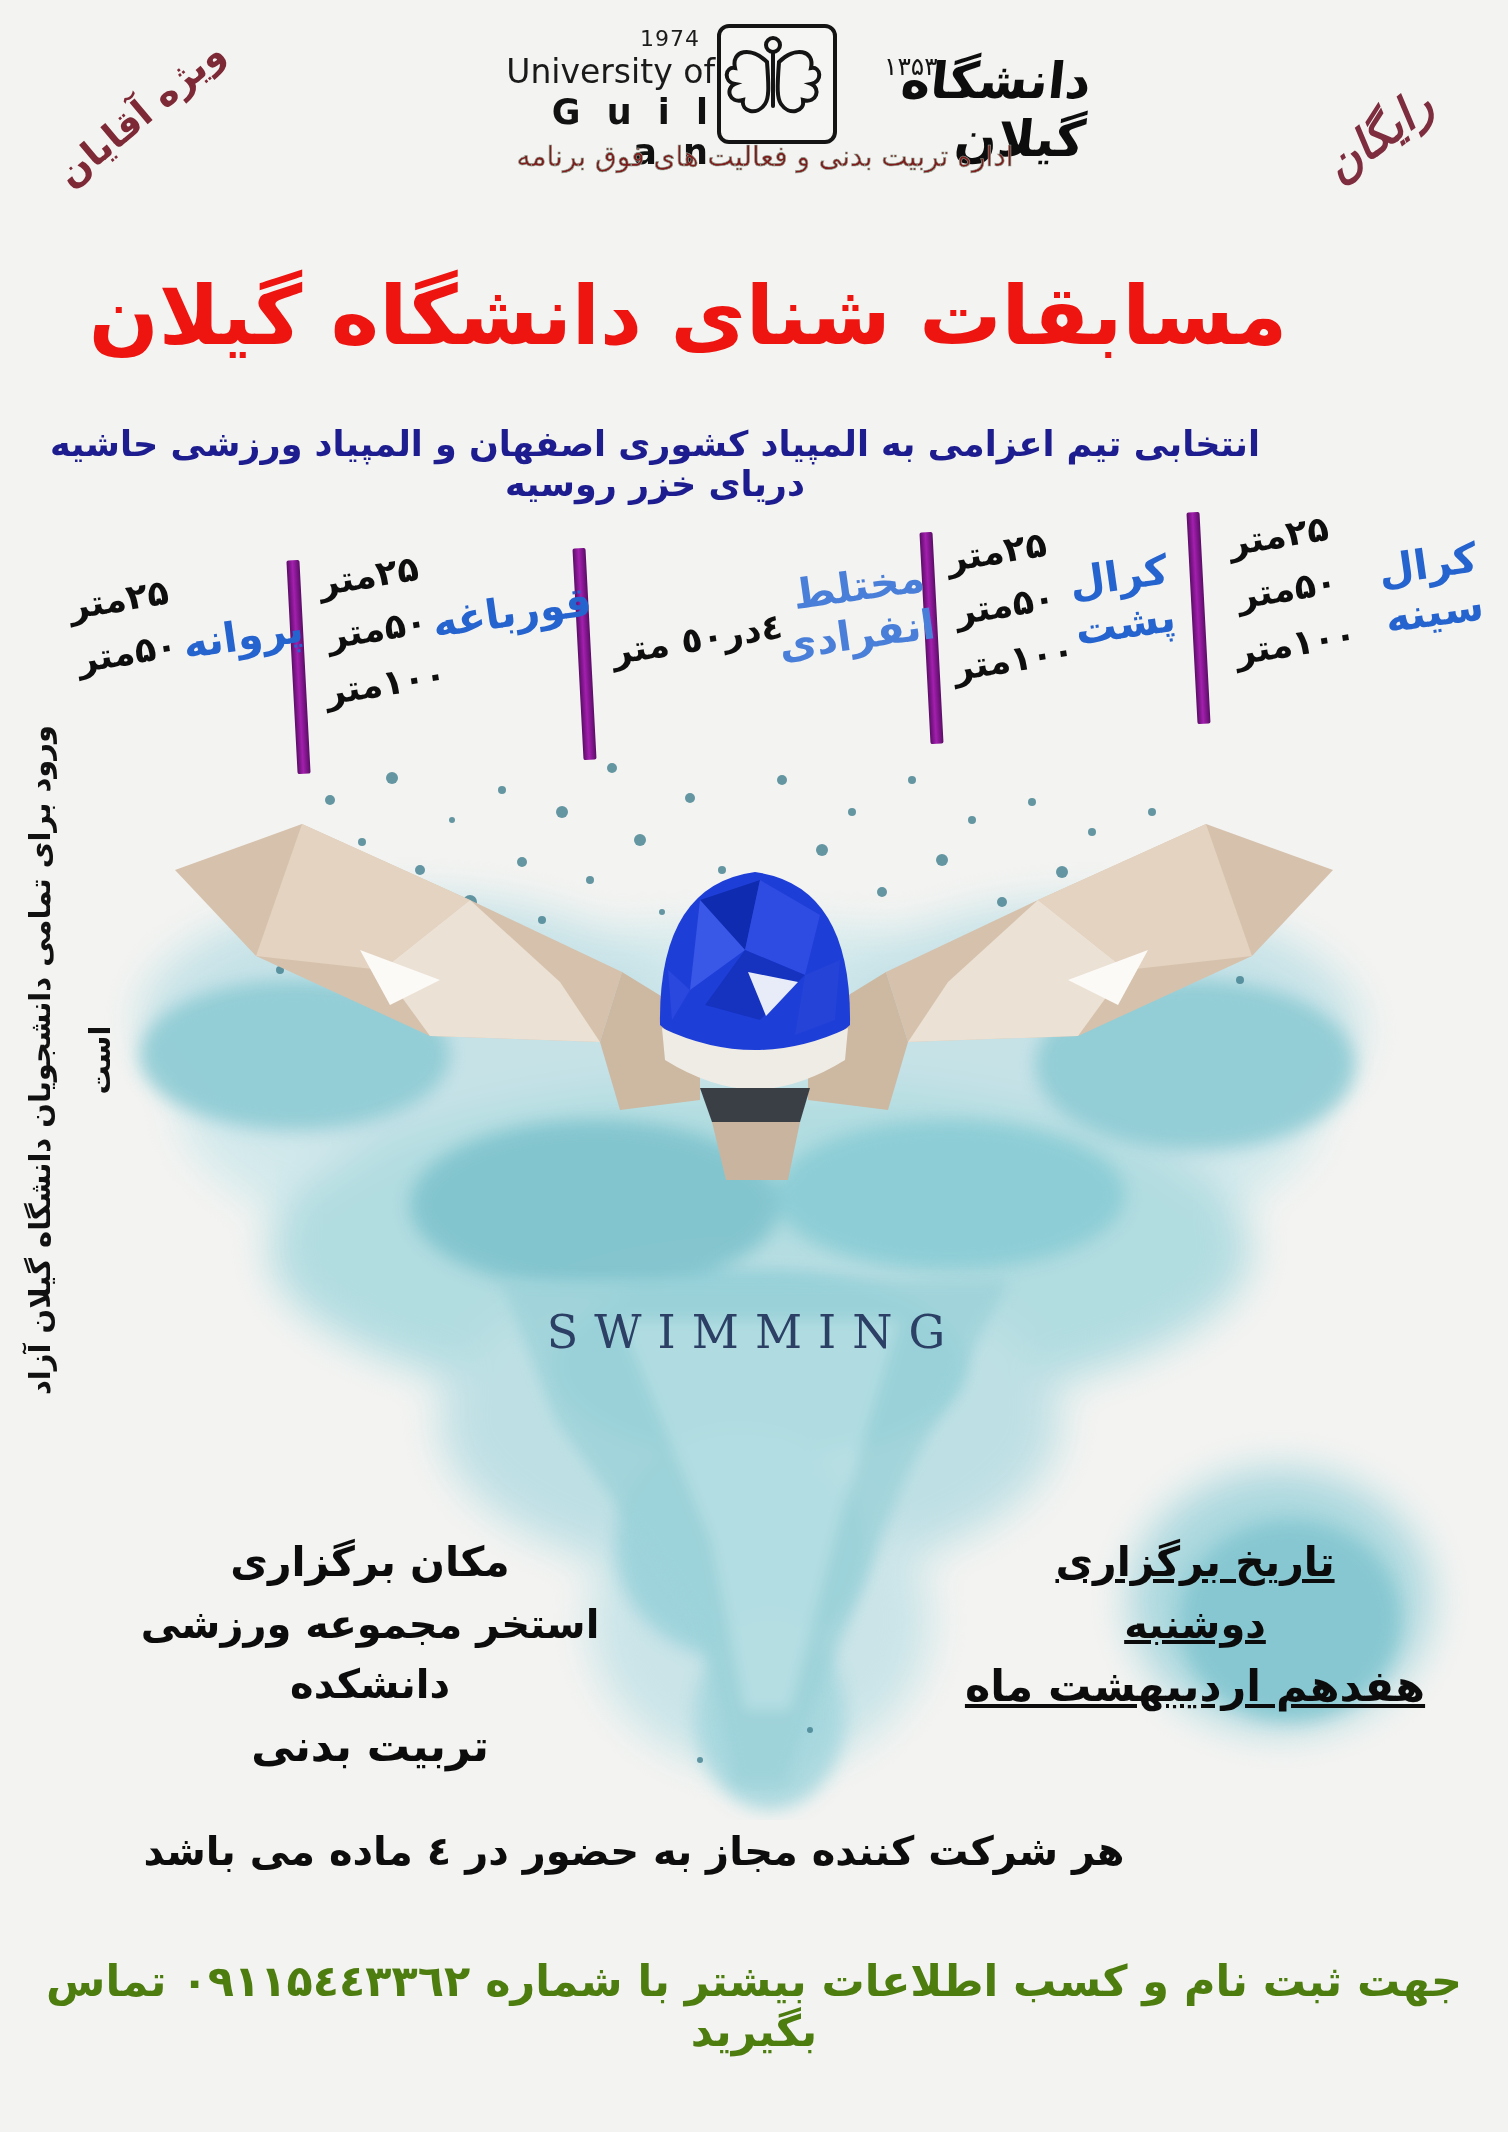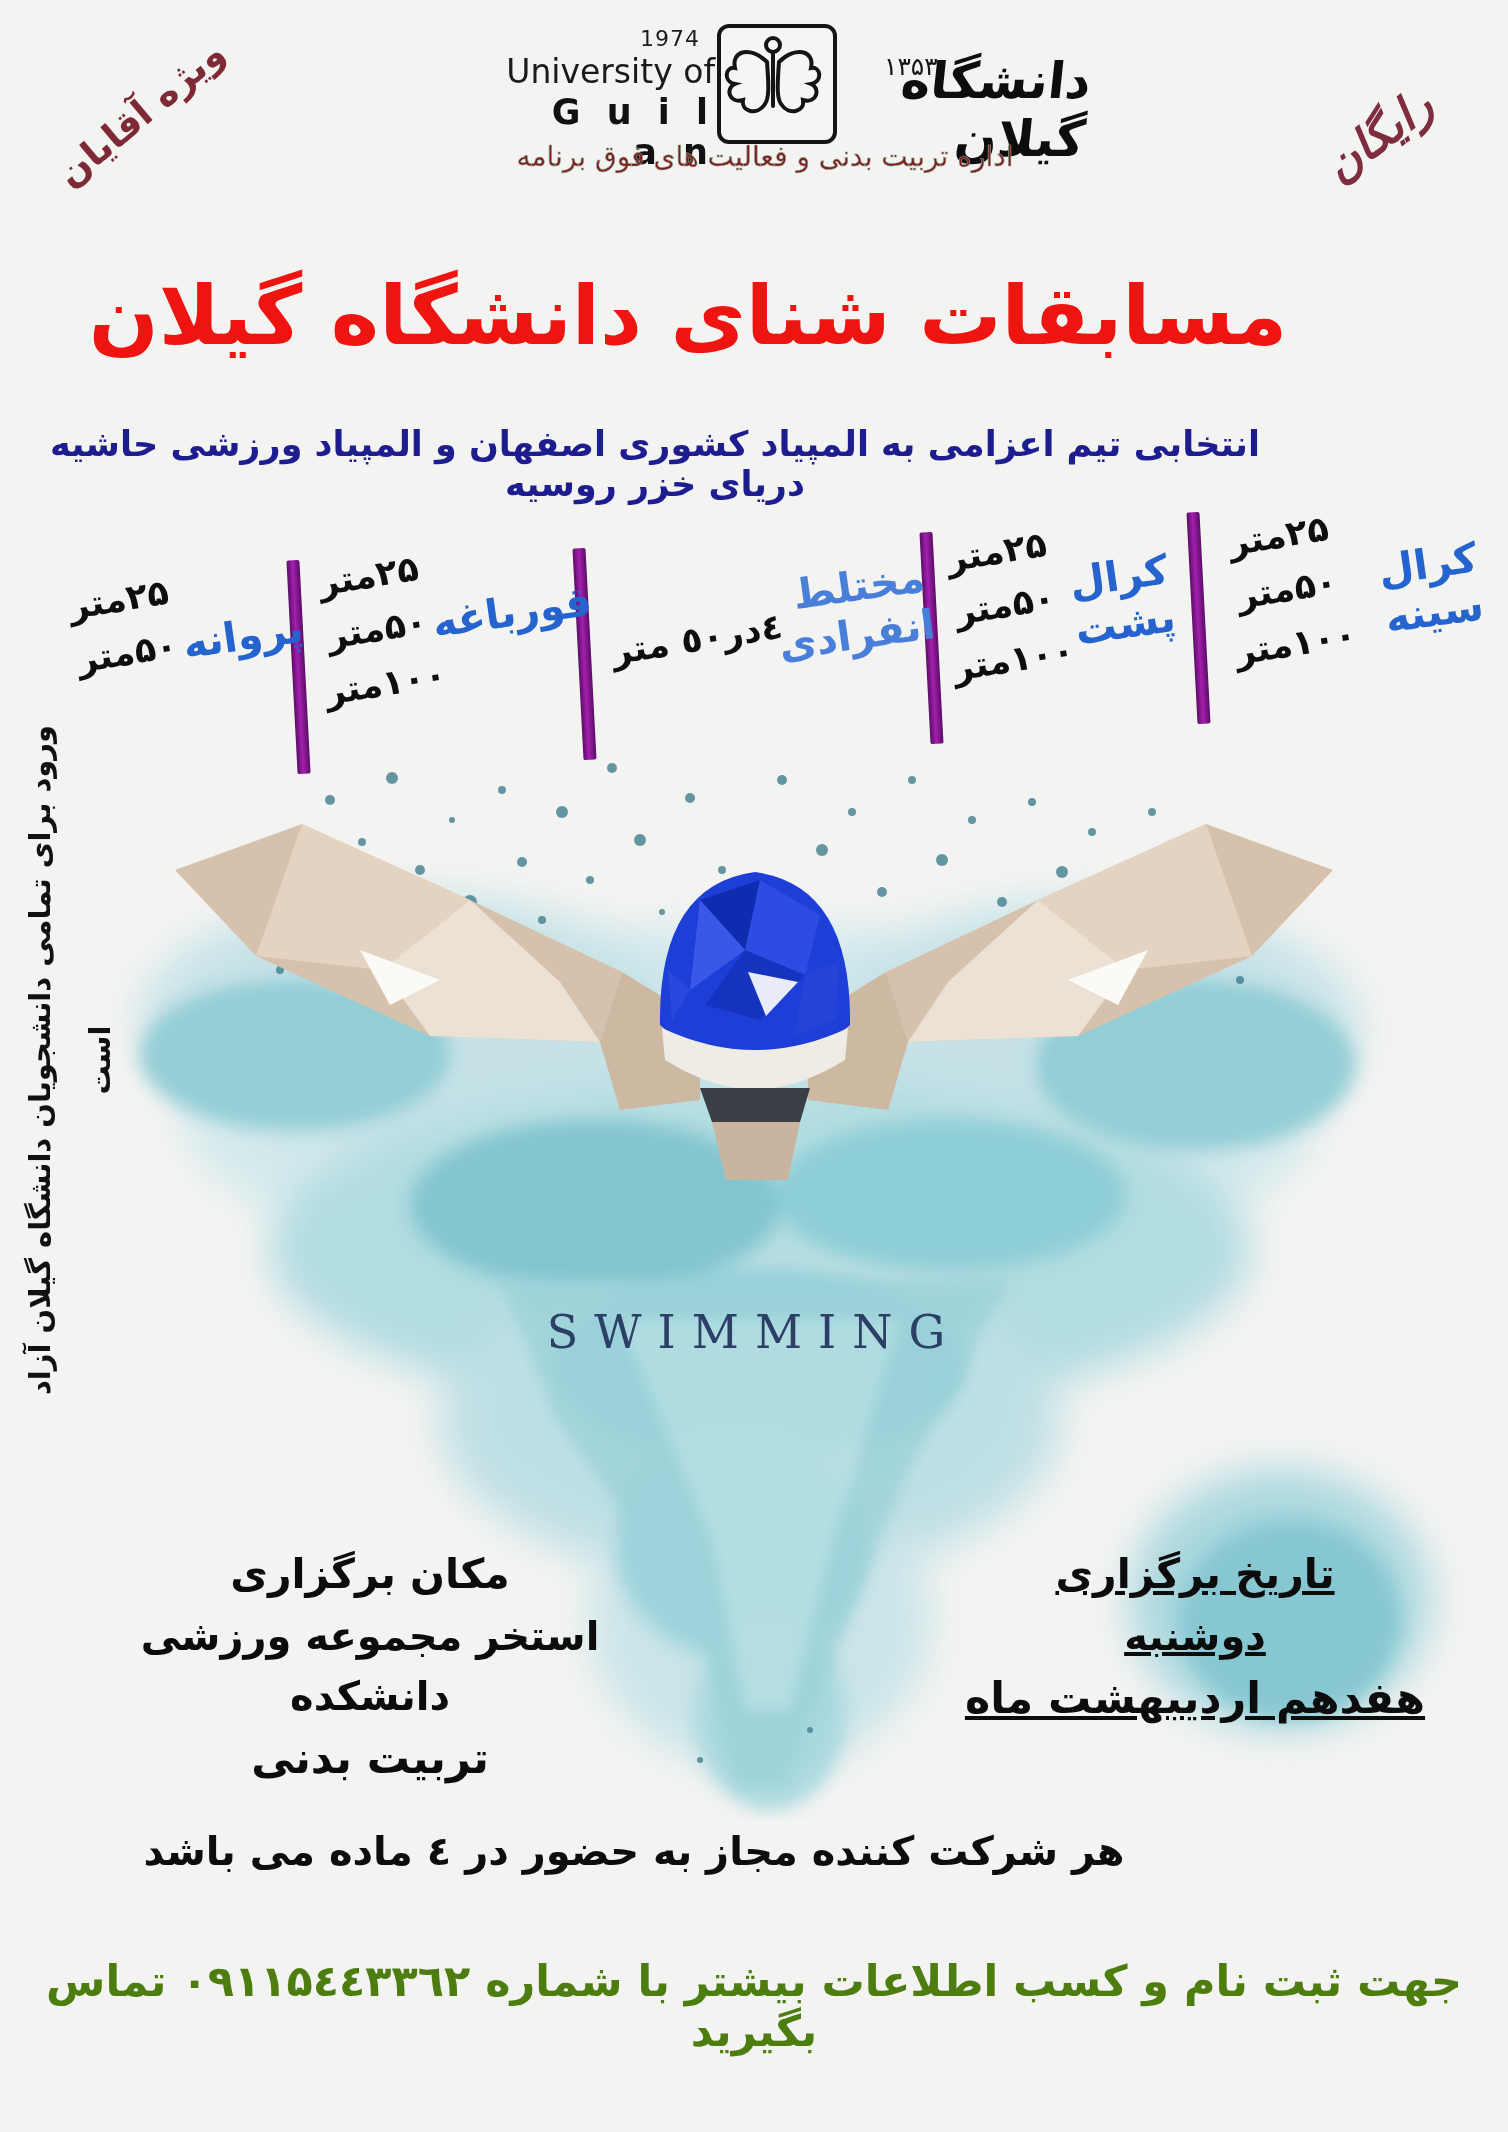--- a/index.html
+++ b/index.html
@@ -56,21 +56,21 @@
     text-align:center;font-size:29px;font-weight:bold;color:#111;
     transform:rotate(-90deg);z-index:3;}
 
   
   .art{left:0;top:720px;z-index:1;}
 
   
   .info{z-index:2;color:#0c0c0c;font-weight:800;}
   .date-block{left:950px;top:1532px;width:490px;text-decoration:underline;}
   .venue-block{left:70px;top:1532px;width:600px;}
-  .info .l1{font-size:41px;line-height:1.5;margin-top:12px;}
+  .info .l1{font-size:41px;line-height:1.5;}
   .info .l2{font-size:40px;line-height:1.5;}
   .info .l3{font-size:43px;line-height:1.5;}
   .rule-note{left:0;top:1828px;width:1268px;font-size:40px;font-weight:bold;color:#0d0d0d;text-align:center;z-index:2;}
   .contact-note{left:0;top:1956px;width:1508px;font-size:43px;font-weight:bold;color:#4d7c0f;text-align:center;z-index:2;}
 </style>
 </head>
 <body>
 
 <div class="abs logo-year">1974</div>
 <div class="abs logo-en1">University of</div>

